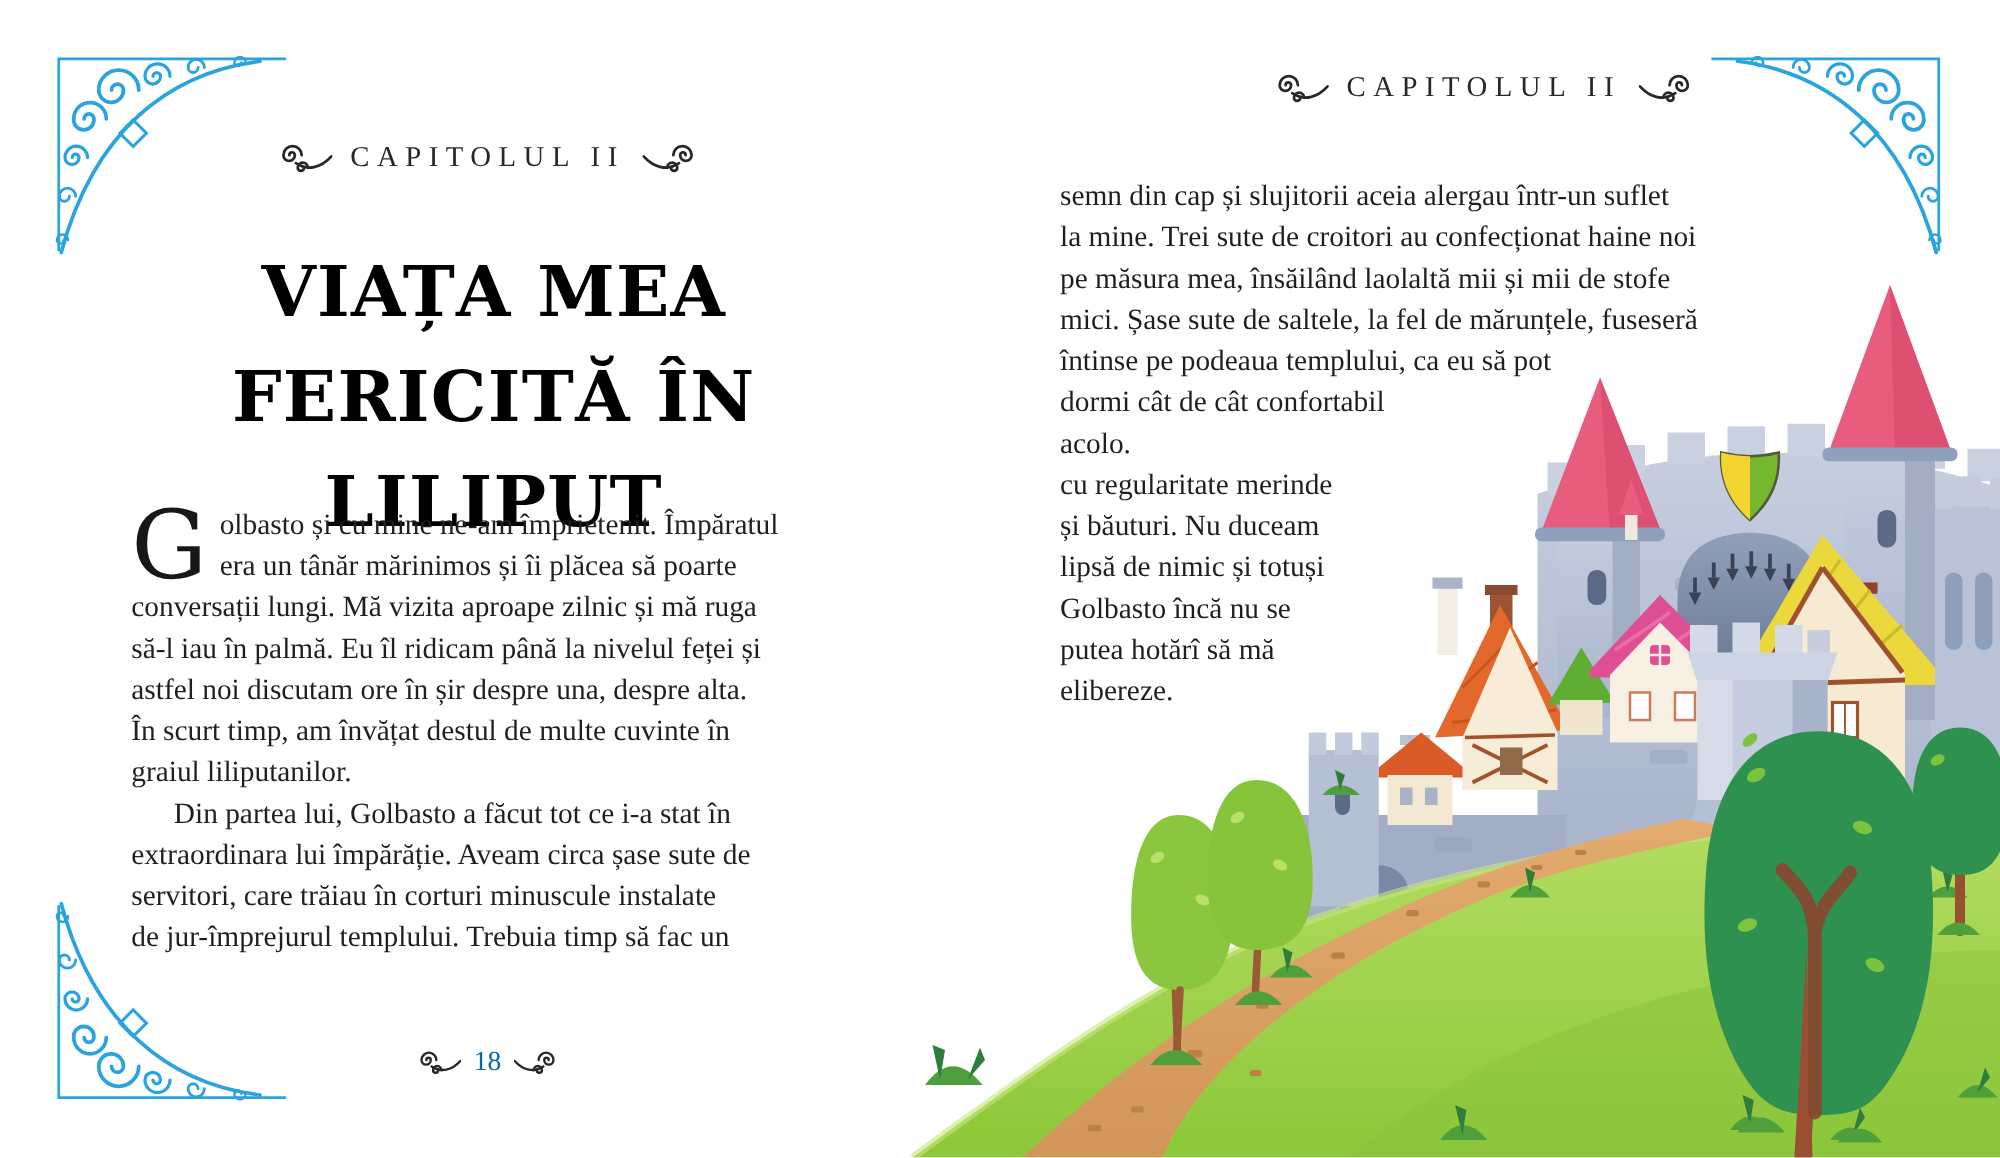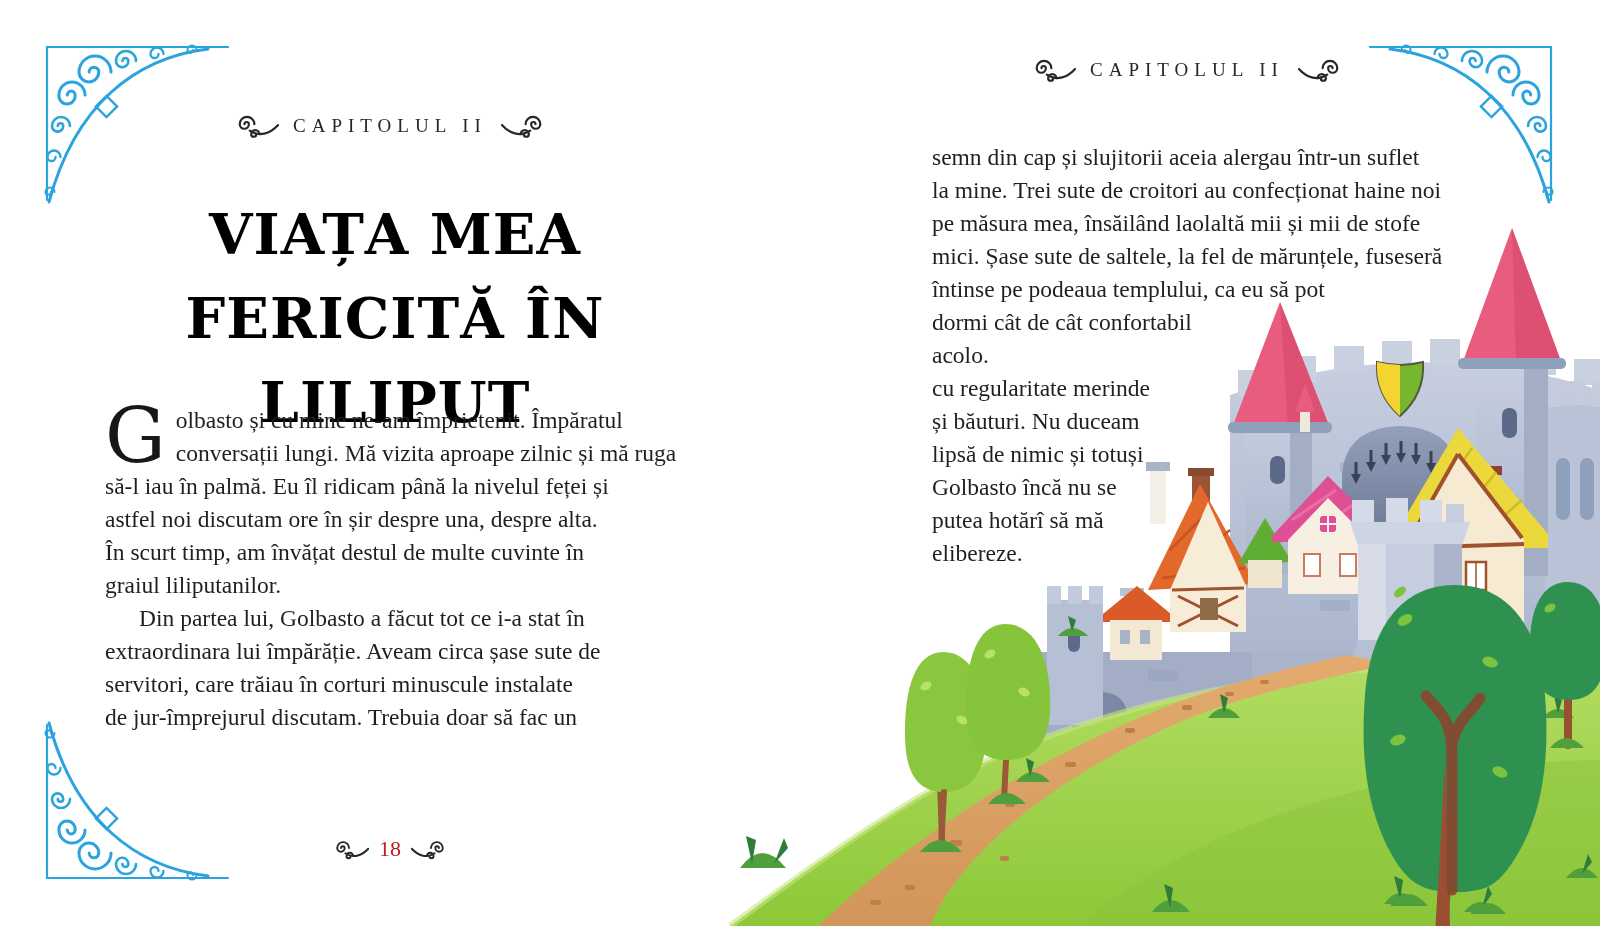--- a/index.html
+++ b/index.html
@@ -11,45 +11,45 @@
   }
   
   .corner{position:absolute;width:190px;height:190px;z-index:1;}
   .corner svg{display:block;width:100%;height:100%;}
   .corner.bl{left:40px;top:695px;transform:scaleY(-1);}
   .corner.tl{left:40px;top:40px;}
   .corner.tr{left:1368px;top:40px;transform:scaleX(-1);}
   
   .chapter-header{
     position:absolute;display:flex;align-items:center;justify-content:center;gap:14px;
-    font-size:19px;letter-spacing:6px;color:#2a2627;z-index:2;font-weight:400;
+    font-size:23px;letter-spacing:6px;color:#2a2627;z-index:2;font-weight:400;
   }
   .chapter-header .fl{width:42px;height:28px;flex:0 0 auto;}
   .ch-left{left:60px;top:112px;width:660px;}
   .ch-right{left:884px;top:56px;width:606px;}
   
   .title{
     position:absolute;left:45px;top:192px;width:700px;text-align:center;
     font-family:"DejaVu Serif", serif;font-weight:700;
     font-size:56px;line-height:84px;color:#000000;letter-spacing:1px;z-index:2;
   }
   
   .body-col{position:absolute;font-size:23.5px;line-height:33px;color:#211e1f;z-index:2;}
   .body-left{left:105px;top:404px;width:562px;}
-  .body-right{left:932px;top:141px;width:606px;font-family:Liberation Serif, serif;}
+  .body-right{left:848px;top:141px;width:606px;font-family:Liberation Serif, serif;}
   .line{white-space:nowrap;height:33px;}
   .line.indent{text-indent:34px;}
   .dropcap{
     float:left;font-family:"DejaVu Serif", serif;
     font-size:76px;line-height:60px;height:64px;padding:2px 10px 0 0;color:#191617;
   }
   
   .page-footer{
     position:absolute;left:60px;top:836px;width:660px;z-index:2;
-    display:flex;align-items:center;justify-content:center;gap:10px;font-size:22px;color:#b91c1c;
+    display:flex;align-items:center;justify-content:center;gap:10px;font-size:22px;color:#0369a1;
   }
   .page-footer .fl{width:34px;height:23px;flex:0 0 auto;}
   
   .illustration{position:absolute;left:700px;top:200px;width:900px;height:726px;z-index:0;}
 </style>
 </head>
 <body>
 
 <div class="corner tl">
   <svg viewBox="0 0 190 190" fill="none" stroke="#2BA3DE" stroke-linecap="round">
@@ -380,29 +380,30 @@
 </div>
 
 <div class="title">
   <div>VIAȚA MEA</div>
   <div>FERICITĂ ÎN LILIPUT</div>
 </div>
 
 <div class="body-col body-left">
   <span class="dropcap">G</span>
   <div class="line">olbasto și cu mine ne-am împrietenit. Împăratul</div>
+  <div class="line">era un tânăr mărinimos și îi plăcea să poarte</div>
   <div class="line">conversații lungi. Mă vizita aproape zilnic și mă ruga</div>
   <div class="line">să-l iau în palmă. Eu îl ridicam până la nivelul feței și</div>
   <div class="line">astfel noi discutam ore în șir despre una, despre alta.</div>
   <div class="line">În scurt timp, am învățat destul de multe cuvinte în</div>
   <div class="line">graiul liliputanilor.</div>
   <div class="line indent">Din partea lui, Golbasto a făcut tot ce i-a stat în</div>
   <div class="line">extraordinara lui împărăție. Aveam circa șase sute de</div>
   <div class="line">servitori, care trăiau în corturi minuscule instalate</div>
-  <div class="line">de jur-împrejurul discutam. Trebuia doar să fac un</div>
+  <div class="line">de jur-împrejurul templului. Trebuia timp să fac un</div>
 </div>
 
 <div class="page-footer">
   <svg class="fl" viewBox="0 0 46 30" fill="none" stroke="#2a2627" stroke-width="2.6" stroke-linecap="round">
     <path d="M 19 13 A 8 8 0 1 0 3 13 A 5 5 0 1 0 13 13 A 2.4 2.4 0 1 0 8.2 13"></path>
     <path d="M 24.5 24 A 4.5 4.5 0 1 0 15.5 24 A 2.8 2.8 0 1 0 21.1 24"></path>
     <path d="M 14 20 C 24 27 36 24 45 14"></path>
   </svg>
   <span>18</span>
   <svg class="fl" viewBox="0 0 46 30" fill="none" stroke="#2a2627" stroke-width="2.6" stroke-linecap="round" style="transform:scaleX(-1)">

